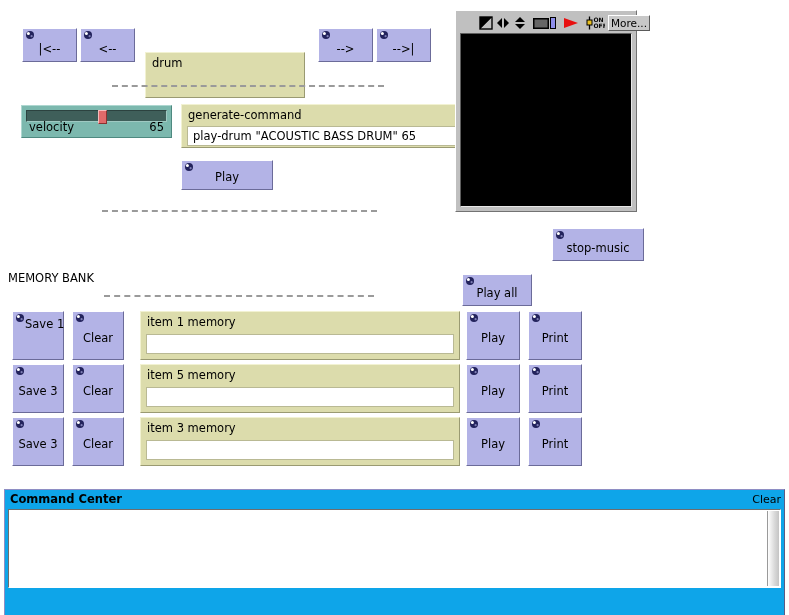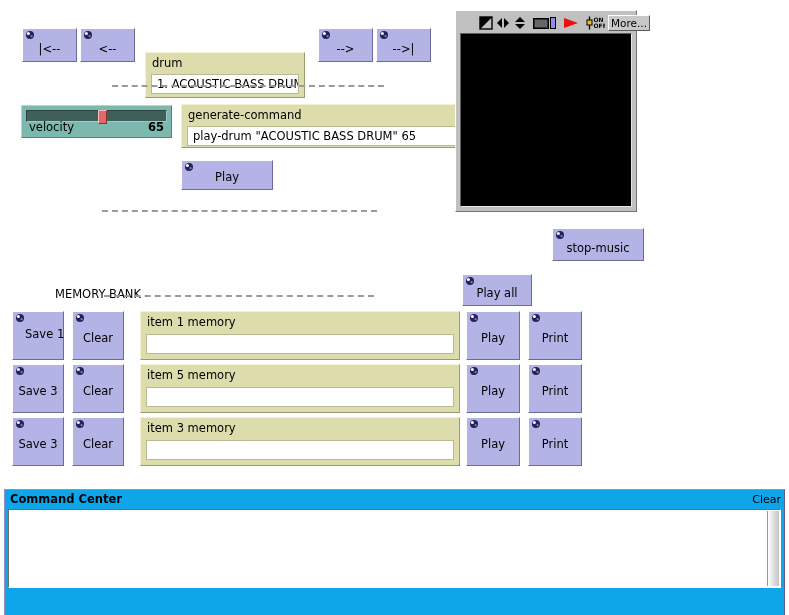--- a/index.html
+++ b/index.html
@@ -126,21 +126,20 @@
     bottom: 3px;
     font-size: 11.5px;
     line-height: 13px;
   }
   .slider-value {
     position: absolute;
     right: 7px;
     bottom: 3px;
     font-size: 11.5px;
     line-height: 13px;
-    font-weight: bold;
   }
 
   
   .player {
     position: absolute;
     background: #c0c0c0;
     border-top: 1px solid #ffffff;
     border-left: 1px solid #ffffff;
     border-right: 1px solid #737373;
     border-bottom: 1px solid #737373;
@@ -335,21 +334,20 @@
         <circle cx="5" cy="5" r="4" fill="#23235c"></circle>
         <circle cx="3.4" cy="3.4" r="1.5" fill="#ffffff"></circle>
         <circle cx="6.6" cy="6.2" r="1.1" fill="#7f7fb5"></circle>
       </svg>
   </span>
   <span class="btn-label">&lt;--</span>
 </div>
 
 <div class="card" style="left:145px; top:16px; width:160px; height:46px;margin-top:36px;">
   <span class="card-title">drum</span>
-  <div class="card-field" style="left:5px; top:21px; right:5px; height:20px;">1. ACOUSTIC BASS DRUM</div>
 </div>
 
 <div class="btn" style="left:318px; top:28px; width:55px; height:34px;">
   <span class="halo-icon">
     <svg viewBox="0 0 10 10" width="10" height="10">
         <circle cx="5" cy="5" r="4" fill="#23235c"></circle>
         <circle cx="3.4" cy="3.4" r="1.5" fill="#ffffff"></circle>
         <circle cx="6.6" cy="6.2" r="1.1" fill="#7f7fb5"></circle>
       </svg>
   </span>
@@ -451,21 +449,21 @@
   <span class="halo-icon">
     <svg viewBox="0 0 10 10" width="10" height="10">
         <circle cx="5" cy="5" r="4" fill="#23235c"></circle>
         <circle cx="3.4" cy="3.4" r="1.5" fill="#ffffff"></circle>
         <circle cx="6.6" cy="6.2" r="1.1" fill="#7f7fb5"></circle>
       </svg>
   </span>
   <span class="btn-label">stop-music</span>
 </div>
 
-<span class="plain-label" style="left:8px; top:288px;margin-left:47px;">MEMORY BANK</span>
+<span class="plain-label" style="left:8px; top:272px;">MEMORY BANK</span>
 <div class="sep" style="left:104px; top:295px; width:270px;"></div>
 
 <div class="btn" style="left:462px; top:274px; width:70px; height:32px;">
   <span class="halo-icon">
     <svg viewBox="0 0 10 10" width="10" height="10">
         <circle cx="5" cy="5" r="4" fill="#23235c"></circle>
         <circle cx="3.4" cy="3.4" r="1.5" fill="#ffffff"></circle>
         <circle cx="6.6" cy="6.2" r="1.1" fill="#7f7fb5"></circle>
       </svg>
   </span>
@@ -473,21 +471,21 @@
 </div>
 
 <div class="btn" style="left:12px; top:311px; width:52px; height:49px;">
   <span class="halo-icon">
     <svg viewBox="0 0 10 10" width="10" height="10">
         <circle cx="5" cy="5" r="4" fill="#23235c"></circle>
         <circle cx="3.4" cy="3.4" r="1.5" fill="#ffffff"></circle>
         <circle cx="6.6" cy="6.2" r="1.1" fill="#7f7fb5"></circle>
       </svg>
   </span>
-  <span class="btn-label" style="bottom:18px;margin-left:12px;">Save 1</span>
+  <span class="btn-label" style="bottom:28px;margin-left:12px;">Save 1</span>
 </div>
 <div class="btn" style="left:72px; top:311px; width:52px; height:49px;">
   <span class="halo-icon">
     <svg viewBox="0 0 10 10" width="10" height="10">
         <circle cx="5" cy="5" r="4" fill="#23235c"></circle>
         <circle cx="3.4" cy="3.4" r="1.5" fill="#ffffff"></circle>
         <circle cx="6.6" cy="6.2" r="1.1" fill="#7f7fb5"></circle>
       </svg>
   </span>
   <span class="btn-label" style="bottom:14px;">Clear</span>

